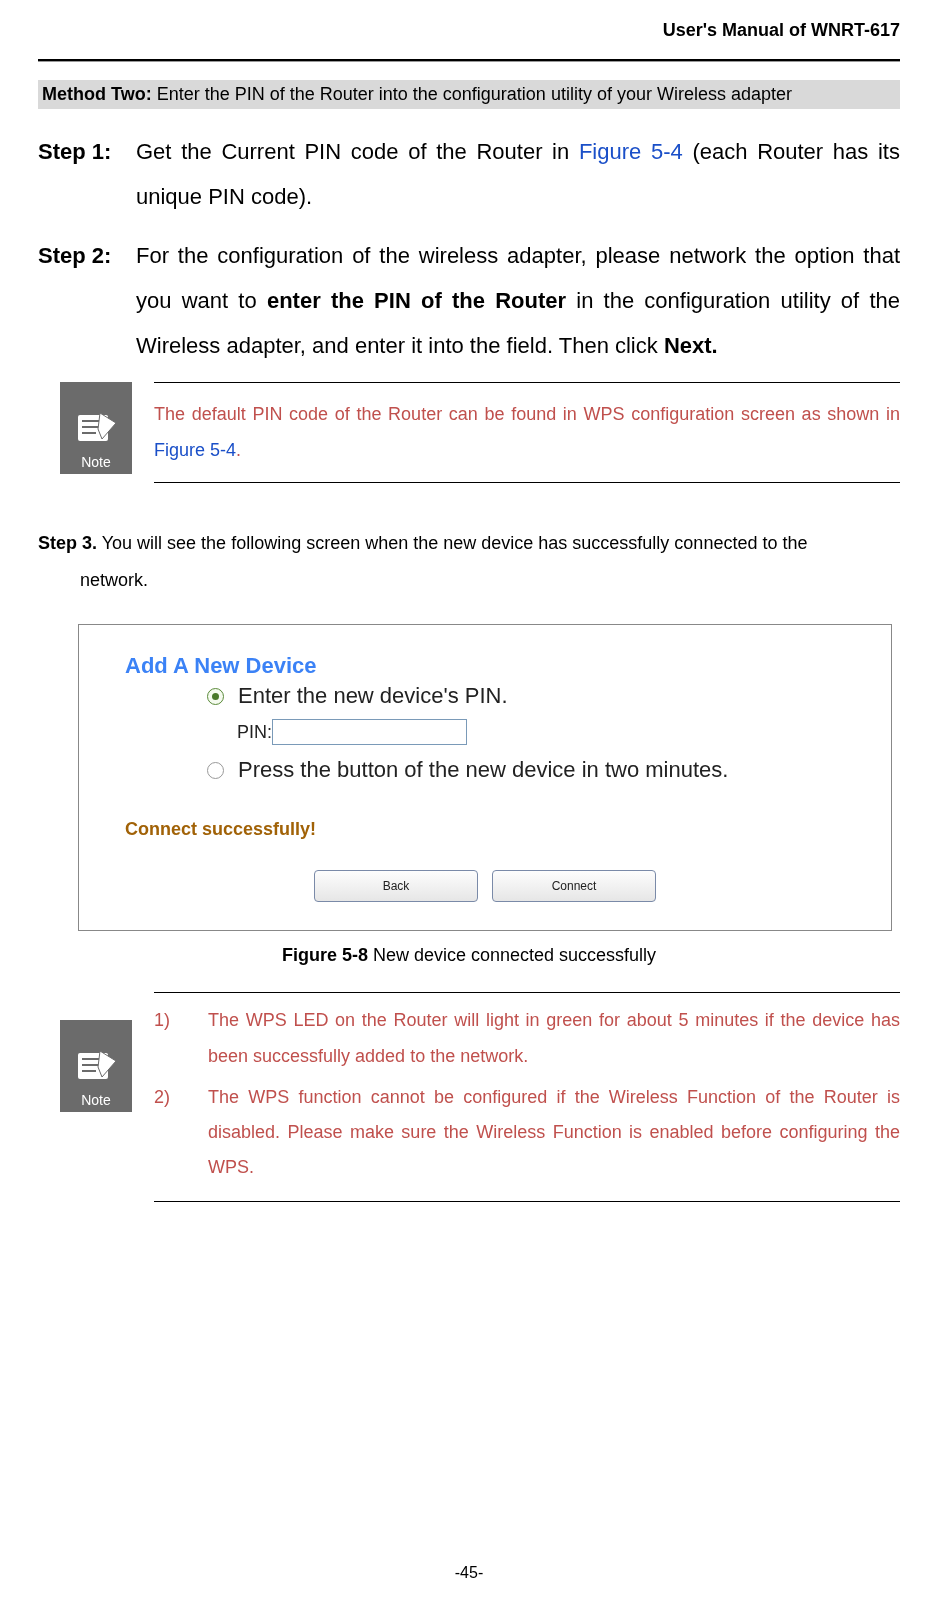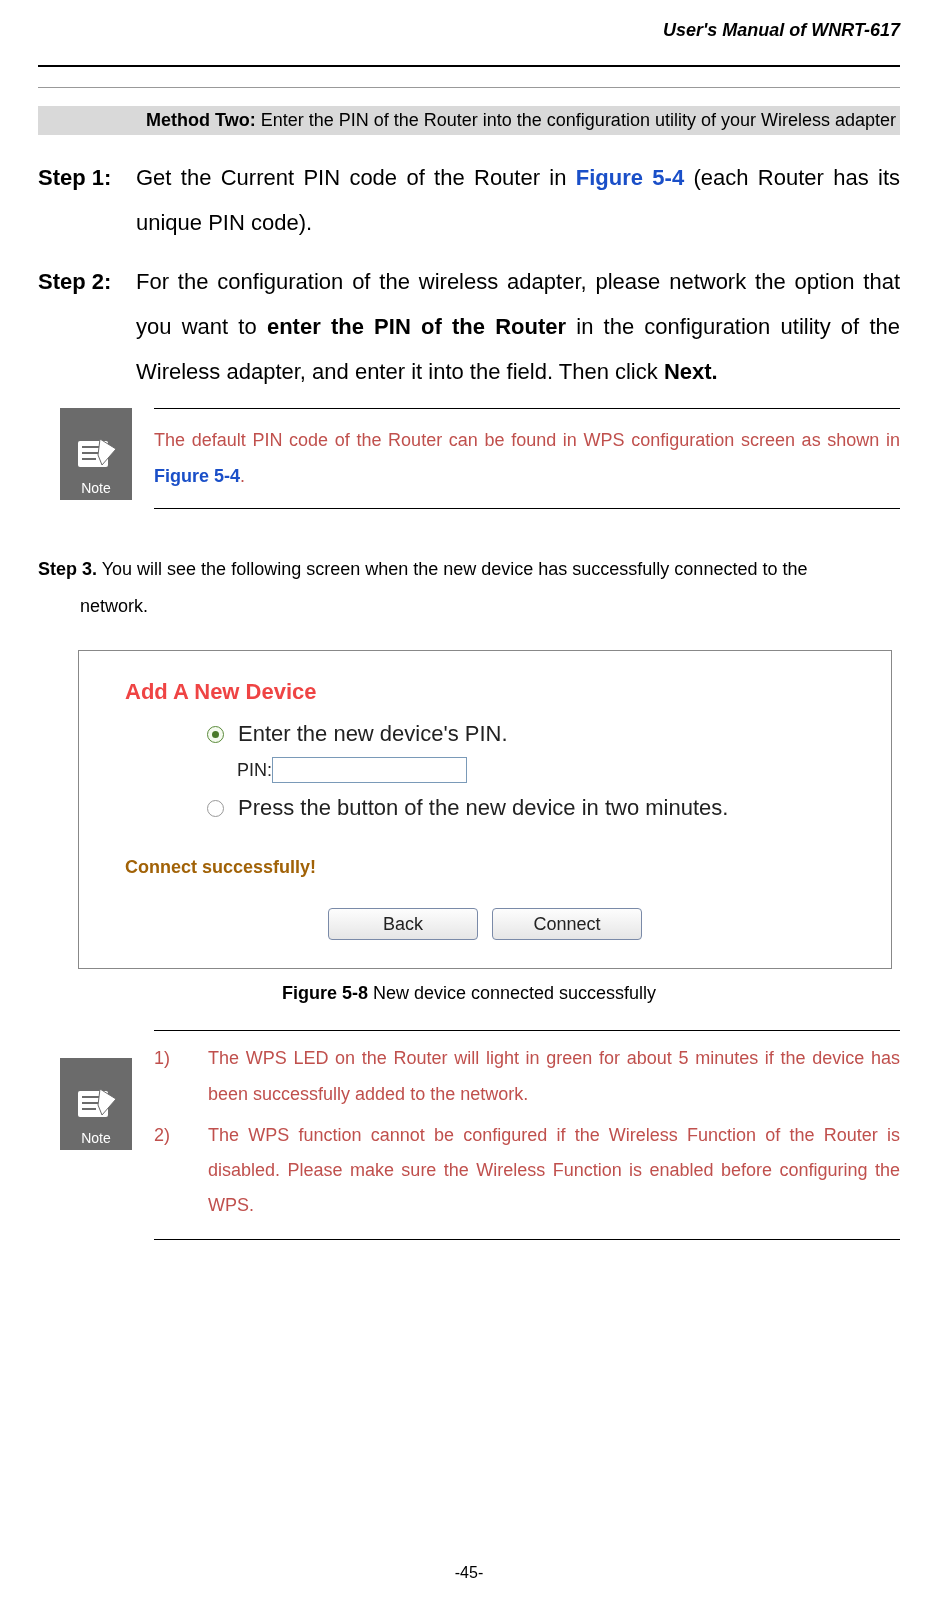--- a/index.html
+++ b/index.html
@@ -7,54 +7,52 @@
       width: 938px;
       height: 1598px;
       background: #fff;
       font-family: Arial, Helvetica, sans-serif;
       color: #000;
       position: relative;
       padding: 20px 38px 0 38px;
     }
     .header-title {
       text-align: right;
-      font-style: italic;
       font-weight: bold;
       font-size: 18px;
-      padding-bottom: 24px;
+      padding-bottom: 18px;
       border-bottom: 2.5px solid #000;
-      margin-bottom: 20px;
+      margin-bottom: 0;
     }
     .header-subline {
       border-bottom: 1.5px solid #999;
       margin-bottom: 18px;
     }
     .method-header {
       background: #d9d9d9;
       font-size: 18px;
       padding: 4px 4px;
       margin-bottom: 20px;
-      text-align: right;
     }
     .method-header .bold { font-weight: bold; }
     .step-row {
       display: flex;
       gap: 18px;
       font-size: 22px;
       line-height: 2.05;
       margin-bottom: 14px;
       text-align: justify;
     }
     .step-label {
       font-weight: bold;
       flex: 0 0 80px;
       white-space: nowrap;
     }
     .step-body { flex: 1; }
-    .figref { color: #1a4fc8; font-weight: bold; }
+    .figref { color: #1a4fc8; font-weight: normal; }
     .bold { font-weight: bold; }
     .note-block {
       display: flex;
       gap: 22px;
       margin: 10px 0 10px 22px;
       align-items: flex-start;
     }
     .note-icon {
       width: 72px;
       height: 92px;
@@ -110,22 +108,22 @@
     .figure-box {
       border: 1px solid #888;
       margin: 26px 8px 14px 40px;
       padding: 28px 46px 28px 46px;
       font-family: "Segoe UI", Tahoma, Arial, sans-serif;
       color: #222;
     }
     .figure-box .fig-title {
       font-weight: bold;
       font-size: 22px;
-      color: #ef4444;
-      margin-bottom: 16px;
+      color: #3b82f6;
+      margin-bottom: 4px;
     }
     .radio-row {
       display: flex;
       align-items: center;
       gap: 14px;
       margin-left: 82px;
       font-size: 22px;
       margin-bottom: 10px;
     }
     .radio {
@@ -146,24 +144,24 @@
       width: 195px; height: 26px; border: 1px solid #7a9ab8; background: #fff;
     }
     .connect-msg {
       color: #a16207; font-weight: bold; font-size: 18px;
       margin: 36px 0 30px 0;
     }
     .btn-row {
       display: flex; gap: 14px; justify-content: center;
     }
     .btn {
-      width: 150px; height: 32px;
+      width: 164px; height: 32px;
       border: 1px solid #7a8aa8; border-radius: 4px;
       background: linear-gradient(#fdfdfd, #e6e6e6);
-      font-size: 18px; color: #222;
+      font-size: 12px; color: #222;
       display: flex; align-items: center; justify-content: center;
     }
     .figure-caption {
       text-align: center; font-size: 18px; margin: 8px 0 26px 0;
     }
     .figure-caption .fc-bold { font-weight: bold; }
     .page-num {
       position: absolute;
       bottom: 16px;
       left: 0; right: 0;

